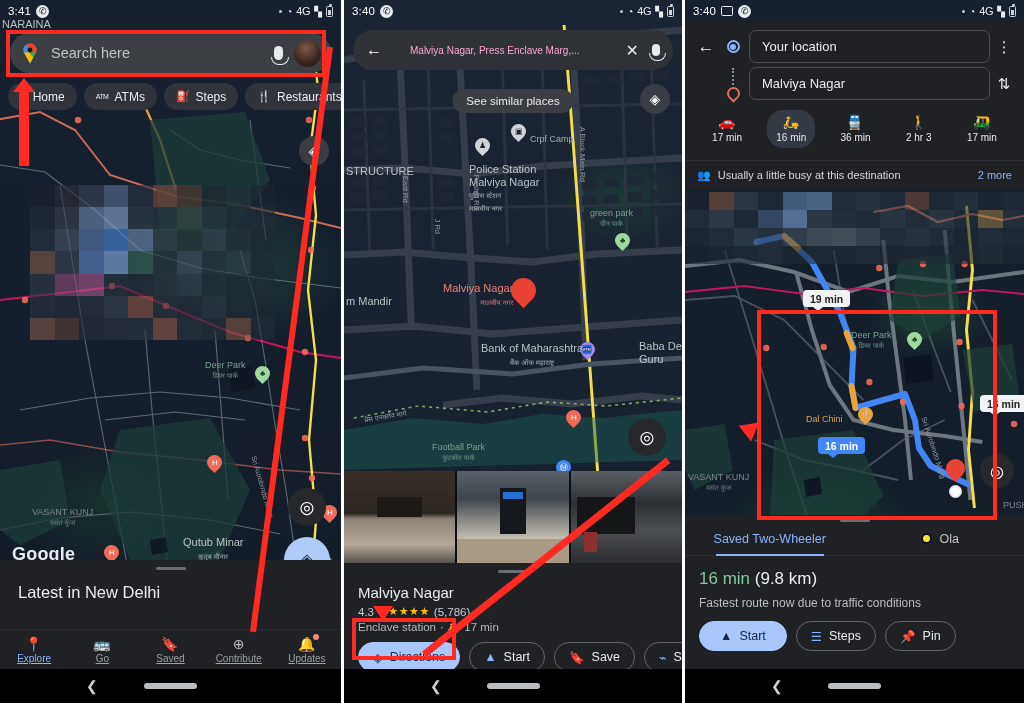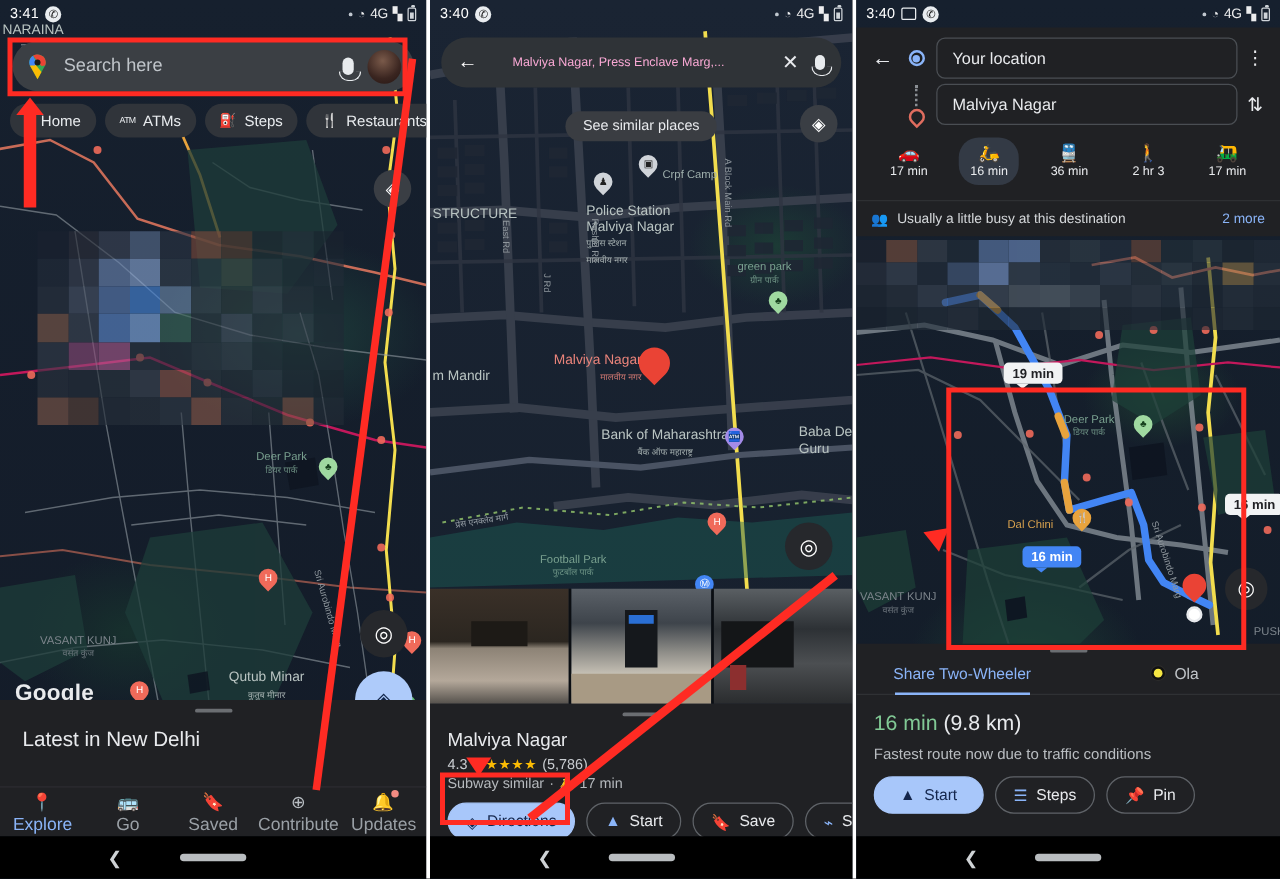--- a/index.html
+++ b/index.html
@@ -76,21 +76,21 @@
 
   .gwatermark{ position:absolute; left:12px; bottom:138px; font-size:18px; color:#e8eaed; font-weight:600; letter-spacing:.2px; z-index:21;}
 
   .sheet1{ position:absolute; left:0; right:0; bottom:74px; height:69px; background:#202124; z-index:26; }
   .grabber{ width:30px; height:3px; border-radius:2px; background:#6b6e72; margin:7px auto 0; }
   .sheet1 .title{ margin:13px 0 0 18px; font-size:16.5px; color:#e8eaed; }
 
   .navbar{ position:absolute; left:0; right:0; bottom:34px; height:40px; background:#202124;
            border-top:1px solid #2c2d30; display:flex; z-index:27; }
   .navitem{ flex:1; display:flex; flex-direction:column; align-items:center; justify-content:center; gap:1px; }
-  .navitem .nl{ font-size:14px; color:#9aa0a6; }
+  .navitem .nl{ font-size:10px; color:#9aa0a6;text-decoration:underline; }
   .navitem.active .nl{ color:#8ab4f8; }
   .navicon{ height:17px; display:flex; align-items:center; justify-content:center; font-size:14px; color:#b7bcc1; position:relative; }
   .navitem.active .navicon{ color:#8ab4f8; }
   .badge-dot{ position:absolute; top:-1px; right:-3px; width:6px; height:6px; border-radius:50%; background:#f28b82; }
 
   .sysnav{ position:absolute; left:0; right:0; bottom:0; height:34px; background:#000;
            display:flex; align-items:center; justify-content:center; z-index:30; }
   .sysnav .back{ position:absolute; left:86px; color:#cfd3d6; font-size:14px; }
   .sysnav .pill{ width:53px; height:6px; border-radius:4px; background:#b9bdc0; }
 
@@ -682,21 +682,21 @@
 
     <div class="sheet2">
       <div class="grabber"></div>
       <div class="name">Malviya Nagar</div>
       <div class="ratingrow">
         <span>4.3</span>
         <span class="stars">★★★★★</span>
         <span>(5,786)</span>
       </div>
       <div class="subrow">
-        <span>Subway similar</span>
+        <span>Enclave station</span>
         <span>·</span>
         <span style="font-size:10px;">🛵</span>
         <span>17 min</span>
       </div>
       <div class="actionrow">
         <div class="pillbtn primary">
           <span>◈</span>
           <span>Directions</span>
         </div>
         <div class="pillbtn">
@@ -958,21 +958,21 @@
     <div class="busybar">
       <span style="margin-right:7px;font-size:11px;">👥</span>
       <span>Usually a little busy at this destination</span>
       <span class="more">2 more</span>
     </div>
 
     <div class="sheet3">
       <div class="grabber" style="margin-top:4px;"></div>
       <div class="tabs3" style="height:34px;">
         <div class="tab3 active">
-          <span>Share Two-Wheeler</span>
+          <span>Saved Two-Wheeler</span>
         </div>
         <div class="tab3">
           <span class="ola-dot">
               <i></i>
             </span>
           <span>Ola</span>
         </div>
       </div>
       <div class="eta3">
         <span>16 min</span>

